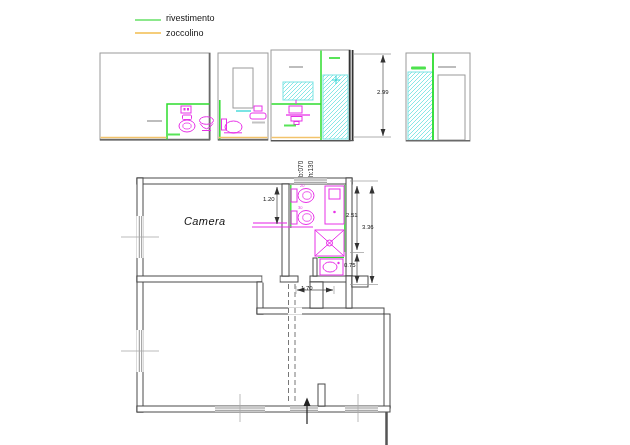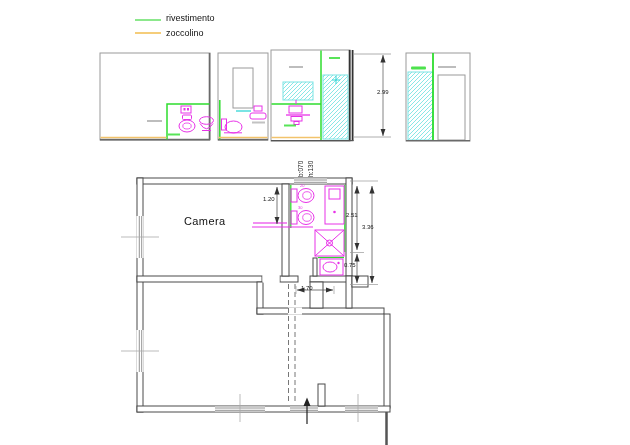--- a/index.html
+++ b/index.html
@@ -240,21 +240,21 @@
     </g>
   </svg>
 
   <div>
     <div class="legend-swatch sw-riv" style="left:135px;top:19px;"></div>
     <span class="lbl legend-label" style="left:166px;top:14px;">rivestimento</span>
     <div class="legend-swatch sw-zoc" style="left:135px;top:32px;"></div>
     <span class="lbl legend-label" style="left:166px;top:29px;">zoccolino</span>
   </div>
 
-  <span class="lbl room-label" style="left:184px;top:215px;">Camera</span>
+  <span class="lbl room-label" style="left:184px;top:215px;font-style:italic;">Camera</span>
 
 
   <span class="lbl dim" style="left:377px;top:89px;">2.99</span>
   <span class="lbl dim" style="left:263px;top:196px;">1.20</span>
   <span class="lbl dim" style="left:346px;top:212px;">2.51</span>
   <span class="lbl dim" style="left:362px;top:224px;">3.36</span>
   <span class="lbl dim" style="left:344px;top:262px;">0.75</span>
   <span class="lbl dim" style="left:301px;top:285px;">1.70</span>
 
   <div class="rot-note" style="left:297px;top:147px;height:30px;">

